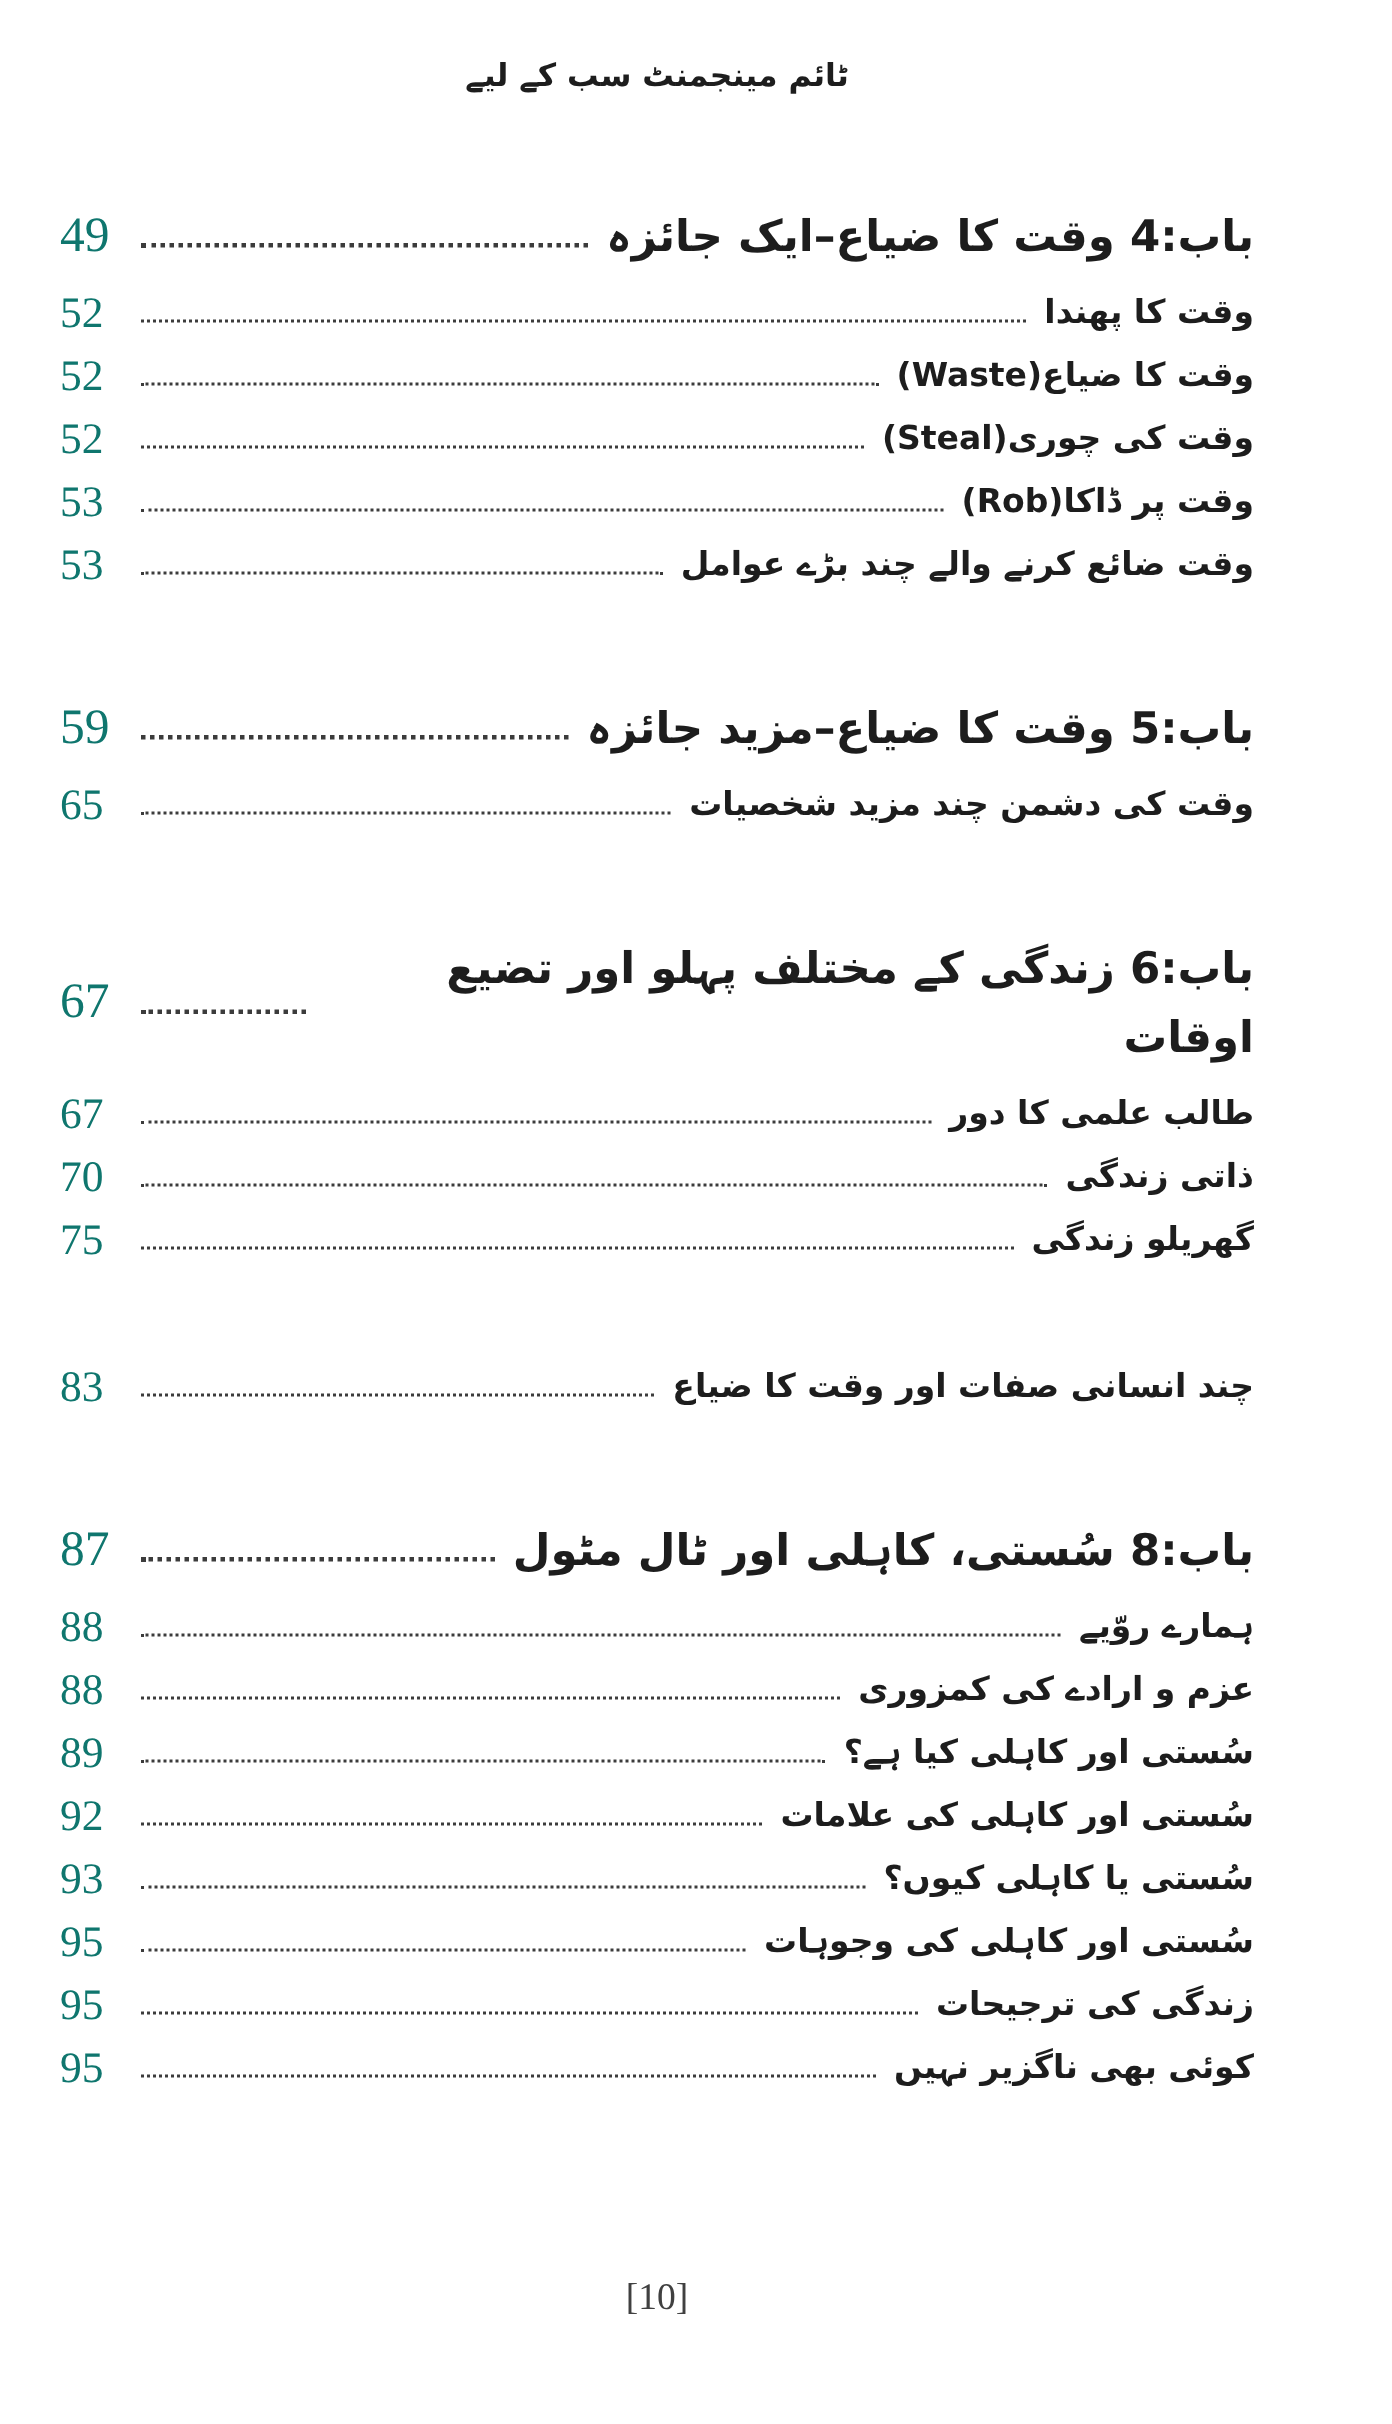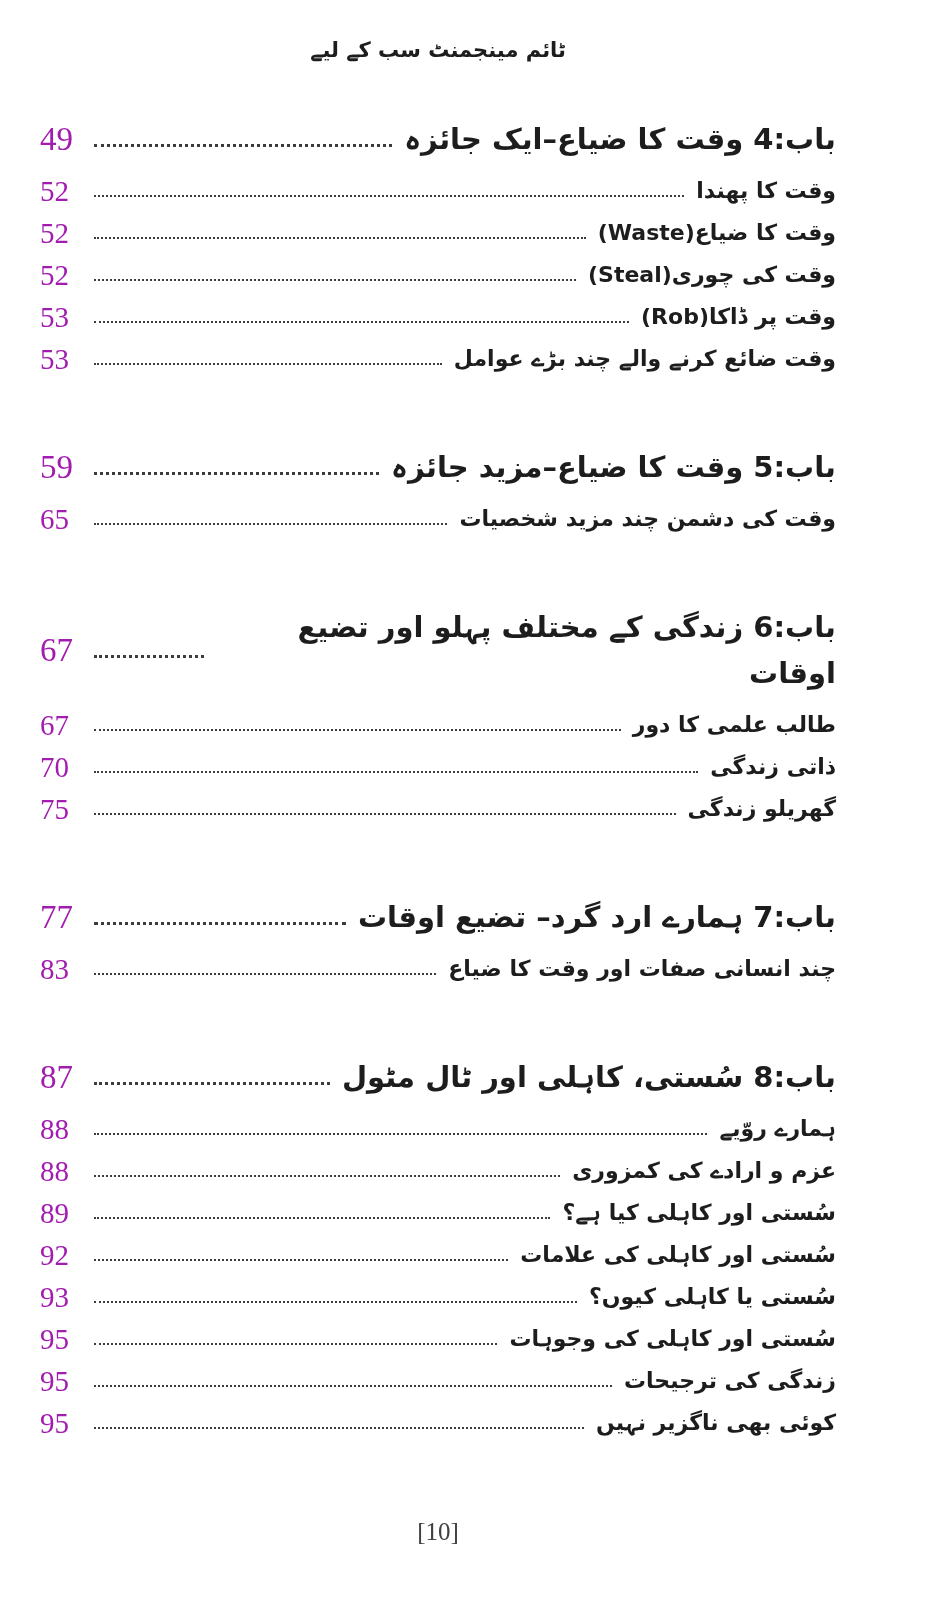--- a/index.html
+++ b/index.html
@@ -11,34 +11,34 @@
     display: flex;
     flex-direction: column;
     font-family: "DejaVu Sans", sans-serif;
     color: #1d1d1d;
     padding: 38px 92px 70px 40px;
   }
   .header {
     text-align: center;
     font-size: 21px;
     font-weight: 700;
-    margin-bottom: 46px;
+    margin-bottom: 64px;
     direction: rtl;
   }
   .toc { flex: 1 1 auto; }
   .section + .section { margin-top: 56px; }
   .row {
     display: flex;
     align-items: center;
   }
   .row.chapter { padding: 8px 0; }
   .row.sub { padding: 5px 0; }
   .num {
     font-family: "Liberation Serif", serif;
-    color: #a21caf;
+    color: #0f766e;
     flex: 0 0 auto;
     min-width: 42px;
   }
   .chapter .num { font-size: 33px; line-height: 44px; }
   .sub .num { font-size: 29px; line-height: 32px; }
   .dots {
     flex: 1 1 auto;
     height: 0;
     border-bottom: 3px dotted #3c3c3c;
     margin: 0 12px;
@@ -129,25 +129,20 @@
         <span class="dots"></span>
         <span class="title" dir="rtl">ذاتی زندگی</span>
       </div>
       <div class="row sub">
         <span class="num">75</span>
         <span class="dots"></span>
         <span class="title" dir="rtl">گھریلو زندگی</span>
       </div>
     </div>
     <div class="section">
-      <div class="row chapter">
-        <span class="num">77</span>
-        <span class="dots"></span>
-        <span class="title" dir="rtl">باب:7 ہمارے ارد گرد– تضیع اوقات</span>
-      </div>
       <div class="row sub">
         <span class="num">83</span>
         <span class="dots"></span>
         <span class="title" dir="rtl">چند انسانی صفات اور وقت کا ضیاع</span>
       </div>
     </div>
     <div class="section">
       <div class="row chapter">
         <span class="num">87</span>
         <span class="dots"></span>

